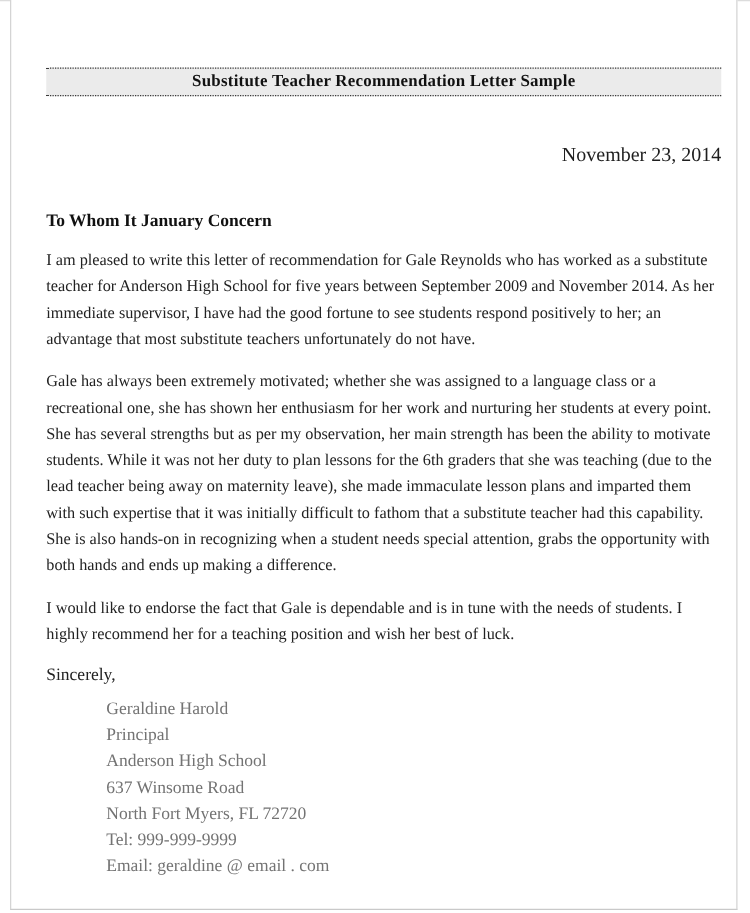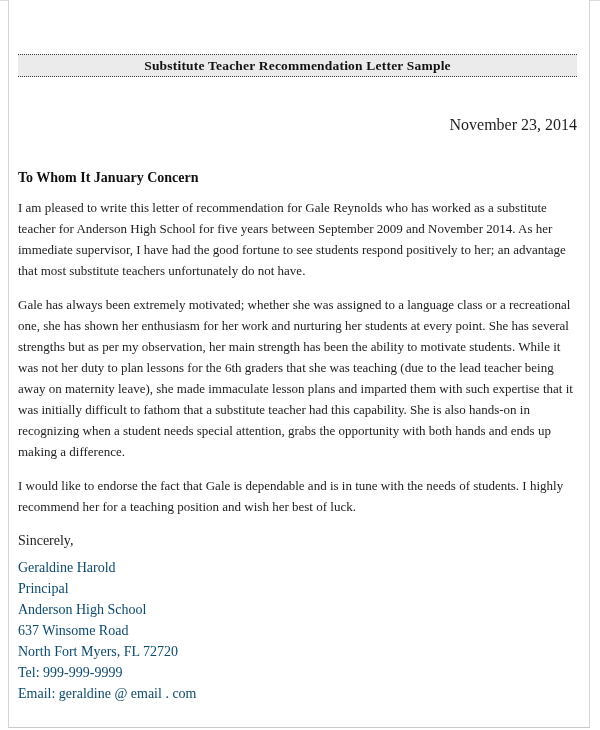--- a/index.html
+++ b/index.html
@@ -22,21 +22,21 @@
     position: absolute;
     left: 8px;
     top: 0;
     width: 582px;
     height: 728px;
     border-left: 1px solid #d4d4d4;
     border-right: 1px solid #d4d4d4;
     border-bottom: 1px solid #c9c9c9;
     background: #ffffff;
     box-sizing: border-box;
-    padding: 0 12px 0 9px;
+    padding: 0 12px 0 28px;
   }
   .header-bar {
     margin-top: 54px;
     border-top: 1px dotted #3a3a3a;
     border-bottom: 1px dotted #3a3a3a;
     background: #ebebeb;
     text-align: center;
     padding: 1px 0 2px 0;
   }
   .header-bar .title-text {
@@ -70,21 +70,22 @@
     font-size: 14px;
     line-height: 21px;
     color: #222222;
   }
   .signature-block {
     margin-top: 6px;
   }
   .signature-block .sig-line {
     font-size: 14px;
     line-height: 21px;
-    color: #0c4a6e;
+    color: #737373;
+    margin-left: 48px;
   }
 </style>
 </head>
 <body>
 
 <div class="top-hairline"></div>
 
 <div class="page">
 
   <div class="header-bar" style="background: rgb(235, 235, 235);">

